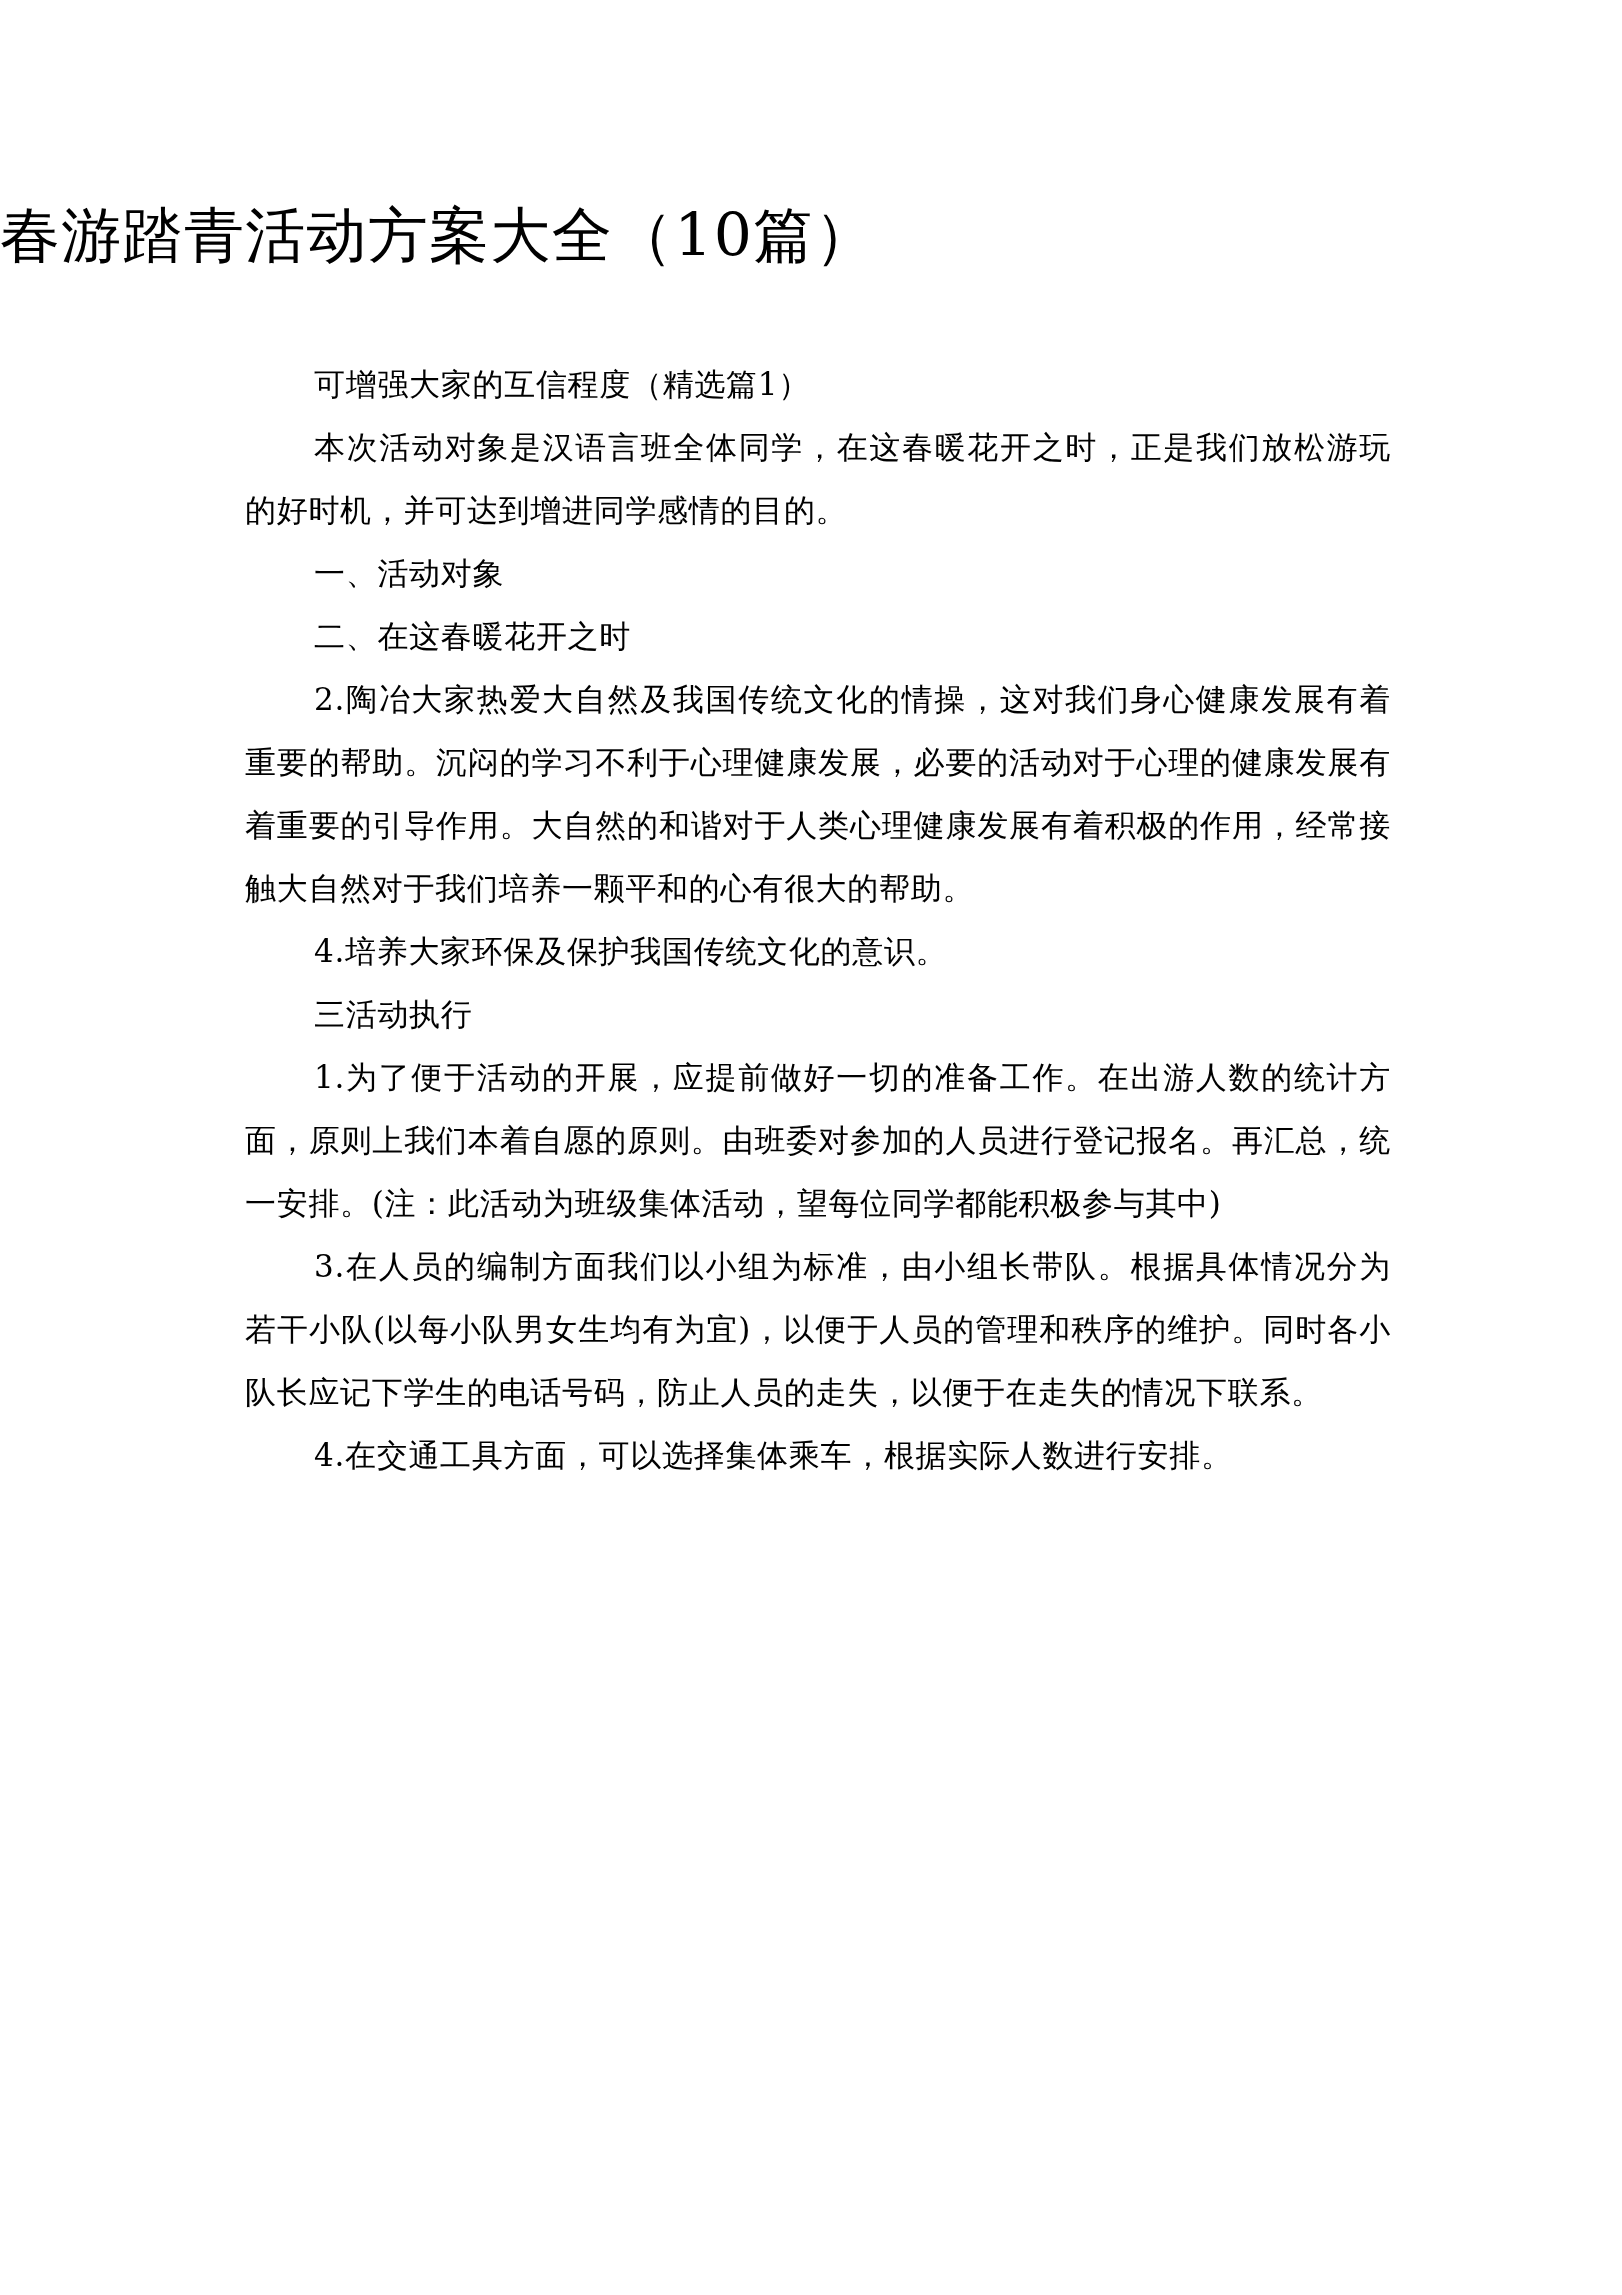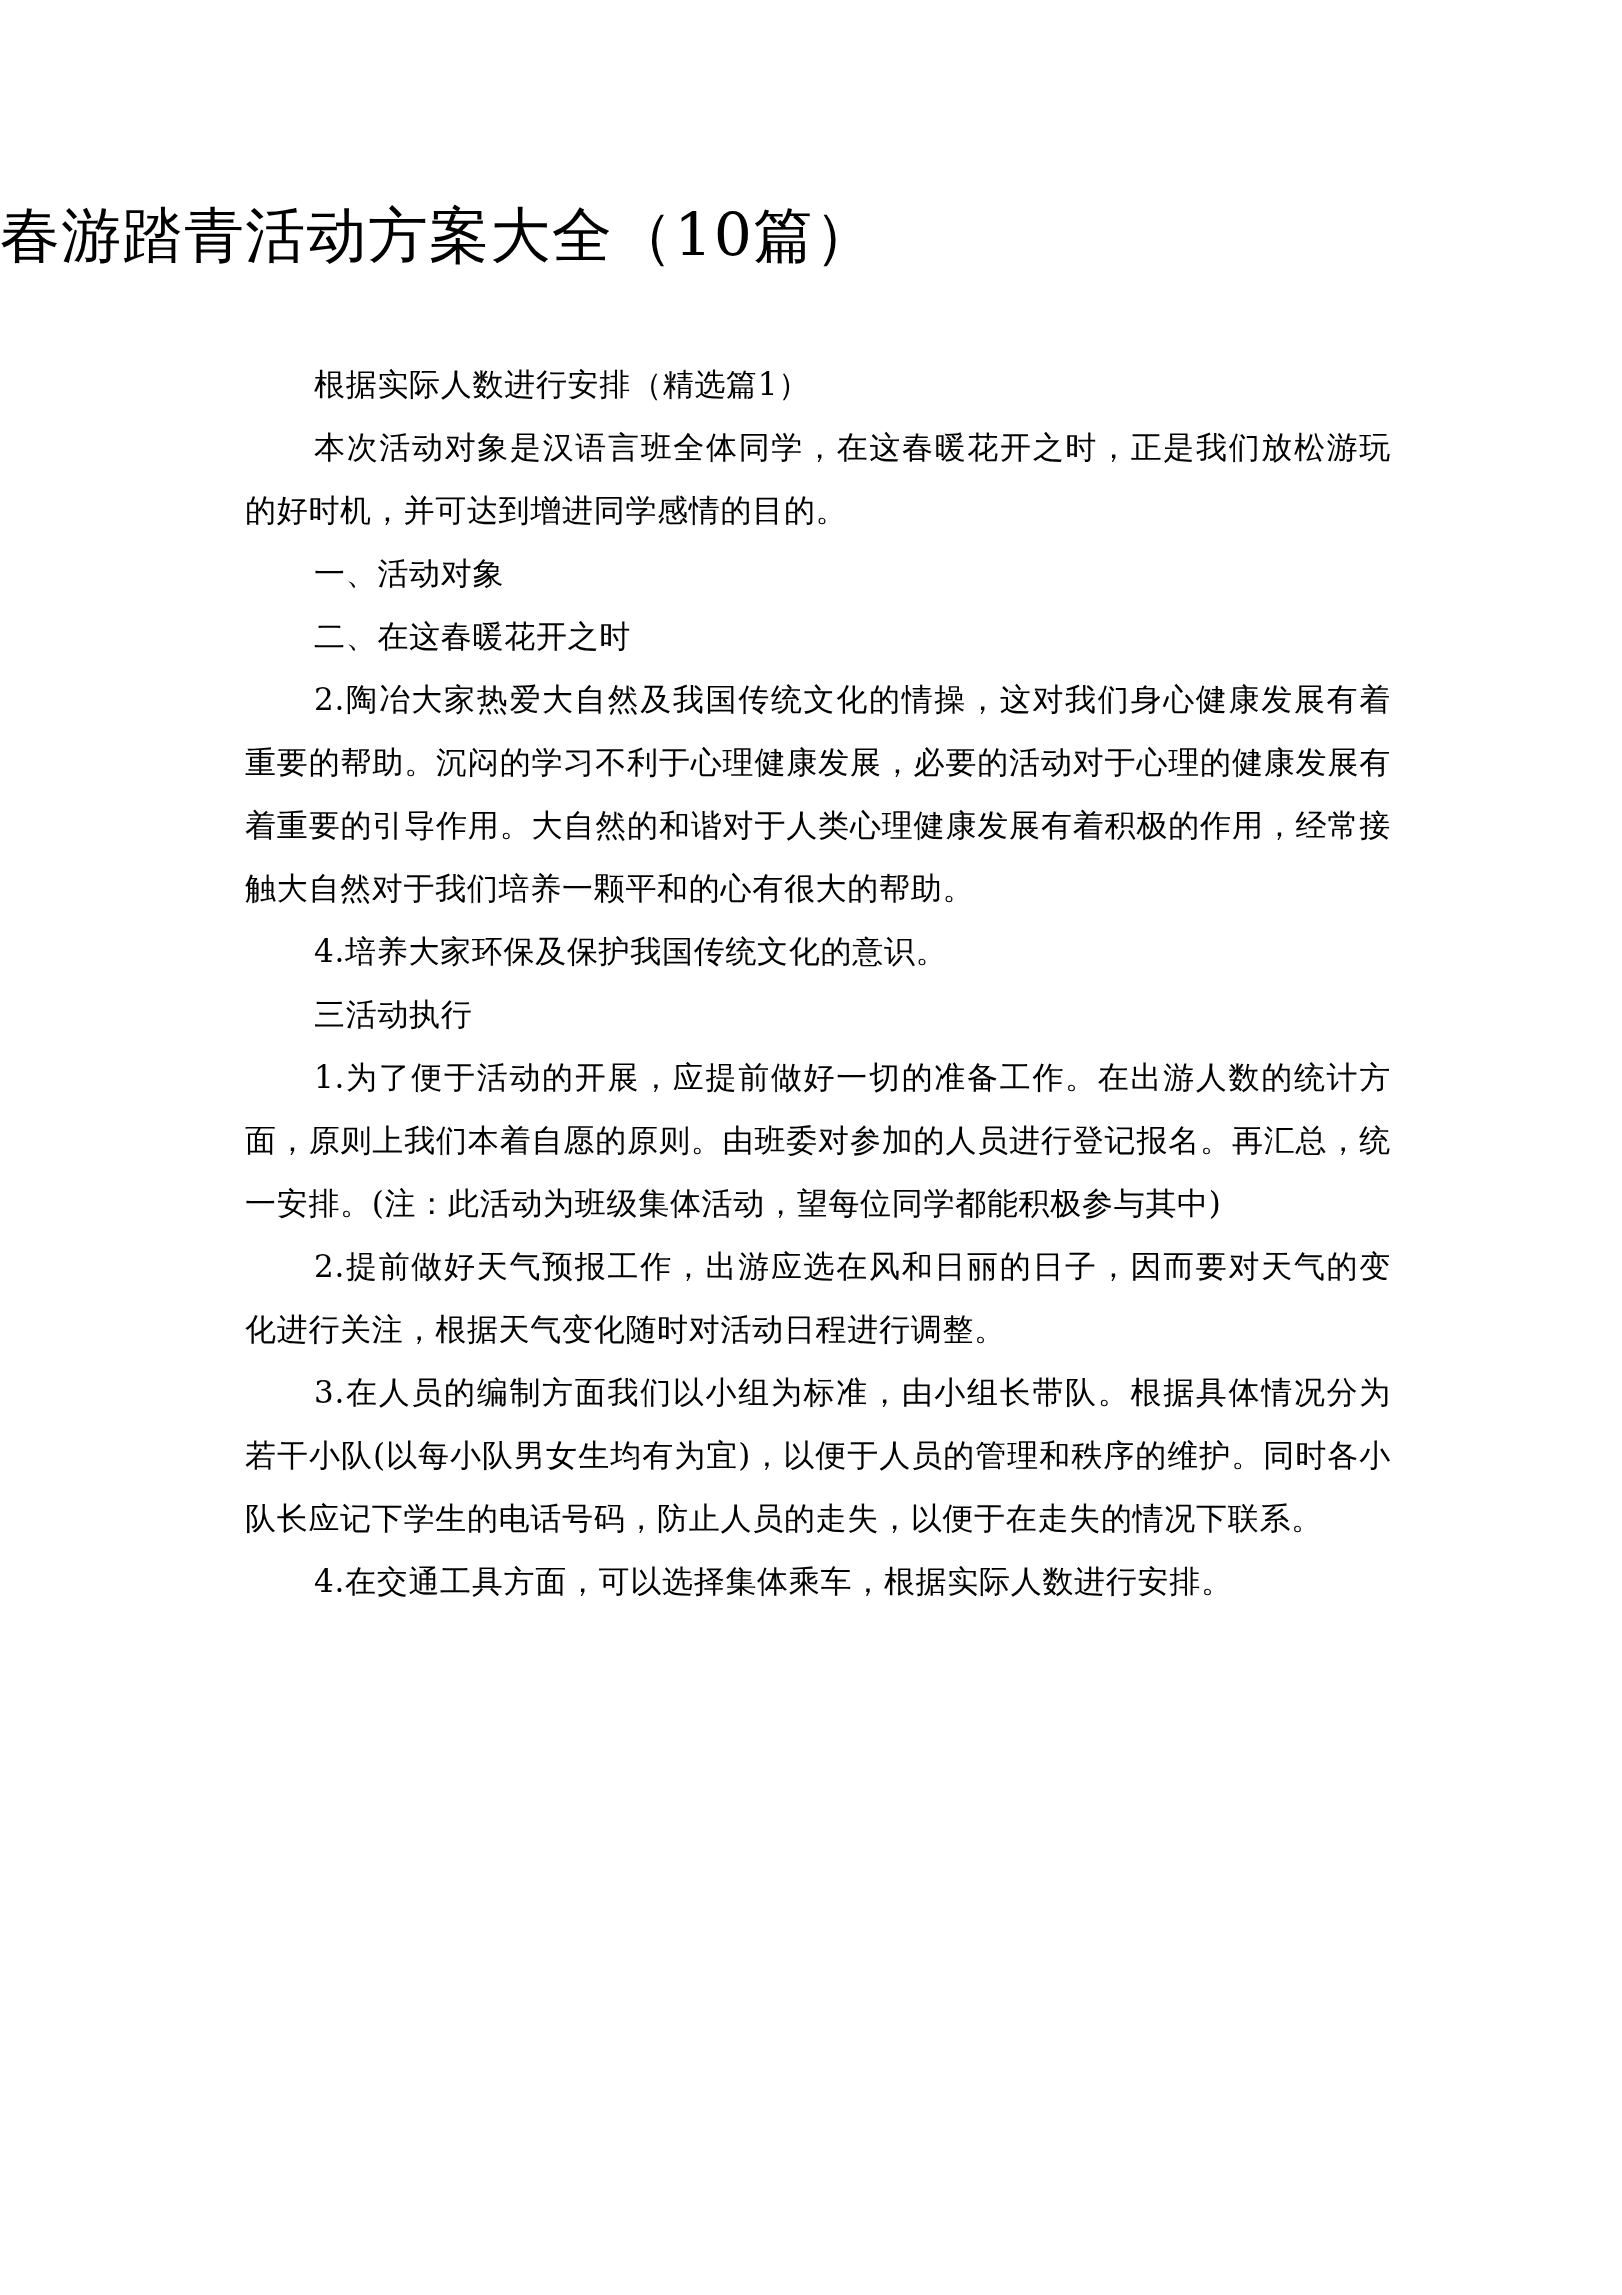--- a/index.html
+++ b/index.html
@@ -11,25 +11,24 @@
   .p { font-size: 31px; line-height: 63px; margin: 0; text-align: justify;
        text-indent: 69px; letter-spacing: 0.7px; }
   .p.head { text-indent: 69px; }
 </style>
 </head>
 <body>
 
 <div class="title">春游踏青活动方案大全（10篇）</div>
 
 <div class="body">
-  <p class="p head">根据实际人数进行安排（精选篇1）</p>
+  <p class="p head">可增强大家的互信程度（精选篇1）</p>
   <p class="p">本次活动对象是汉语言班全体同学，在这春暖花开之时，正是我们放松游玩的好时机，并可达到增进同学感情的目的。</p>
   <p class="p head">一、活动对象</p>
   <p class="p head">二、在这春暖花开之时</p>
   <p class="p">2.陶冶大家热爱大自然及我国传统文化的情操，这对我们身心健康发展有着重要的帮助。沉闷的学习不利于心理健康发展，必要的活动对于心理的健康发展有着重要的引导作用。大自然的和谐对于人类心理健康发展有着积极的作用，经常接触大自然对于我们培养一颗平和的心有很大的帮助。</p>
   <p class="p">4.培养大家环保及保护我国传统文化的意识。</p>
   <p class="p head">三活动执行</p>
   <p class="p">1.为了便于活动的开展，应提前做好一切的准备工作。在出游人数的统计方面，原则上我们本着自愿的原则。由班委对参加的人员进行登记报名。再汇总，统一安排。(注：此活动为班级集体活动，望每位同学都能积极参与其中)</p>
-  <p class="p">2.提前做好天气预报工作，出游应选在风和日丽的日子，因而要对天气的变化进行关注，根据天气变化随时对活动日程进行调整。</p>
   <p class="p">3.在人员的编制方面我们以小组为标准，由小组长带队。根据具体情况分为若干小队(以每小队男女生均有为宜)，以便于人员的管理和秩序的维护。同时各小队长应记下学生的电话号码，防止人员的走失，以便于在走失的情况下联系。</p>
   <p class="p">4.在交通工具方面，可以选择集体乘车，根据实际人数进行安排。</p>
 </div>
 
 
 </body></html>

